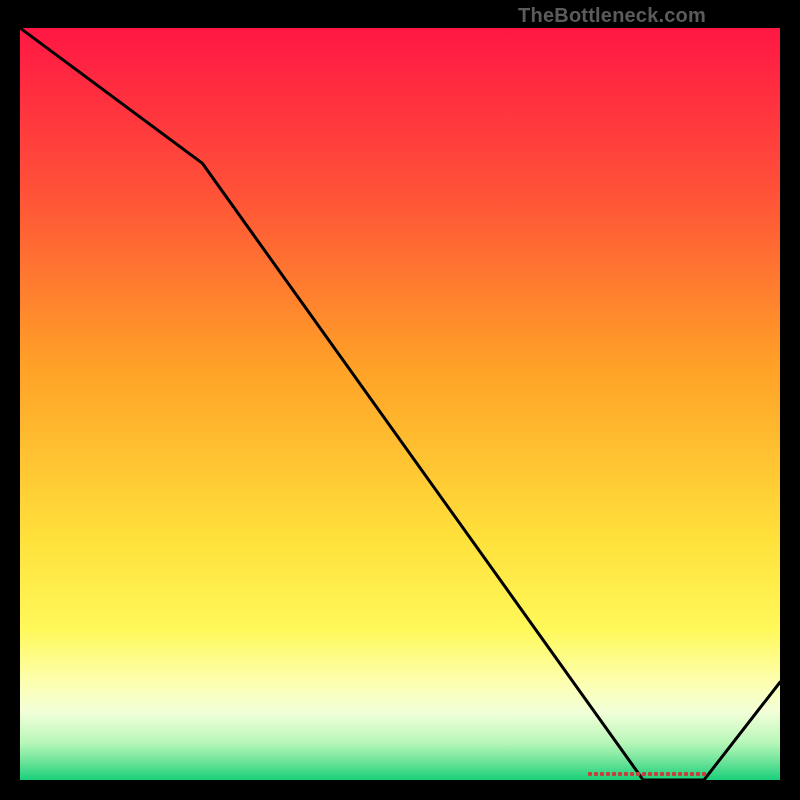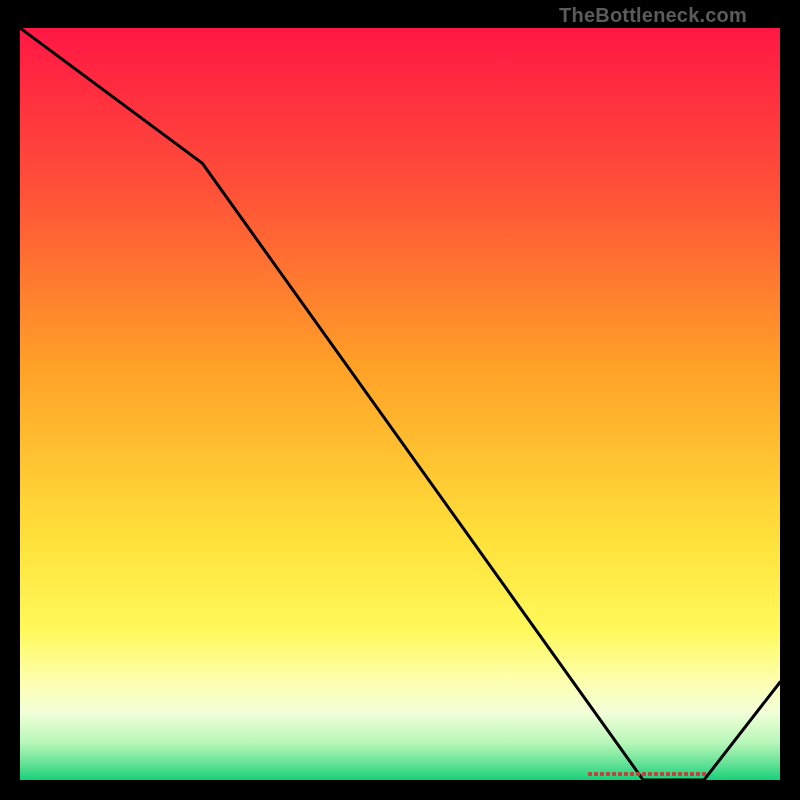--- a/index.html
+++ b/index.html
@@ -8,21 +8,20 @@
     width: 800px;
     height: 800px;
     background: #000;
     font-family: Arial, Helvetica, sans-serif;
     overflow: hidden;
   }
   .stage {
     position: relative;
     width: 716px;
     height: 800px;
-    padding-left: 41px;
   }
   .watermark {
     position: absolute;
     top: 4px;
     right: 10px;
     font-size: 20px;
     font-weight: 600;
     color: #5b5b5b;
     letter-spacing: 0.2px;
   }

